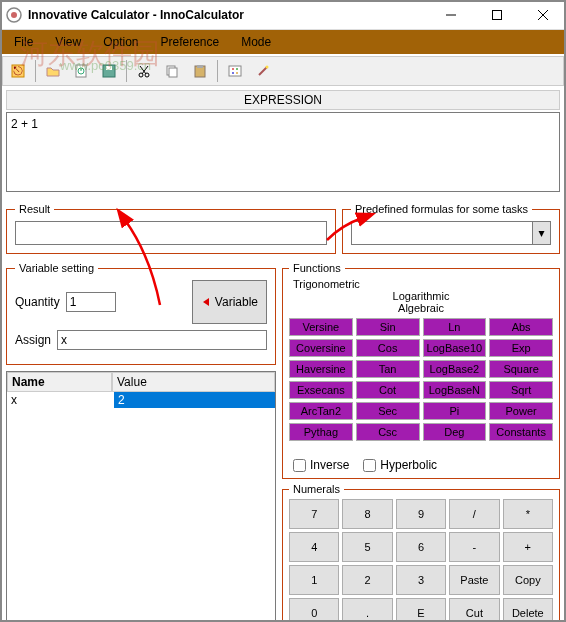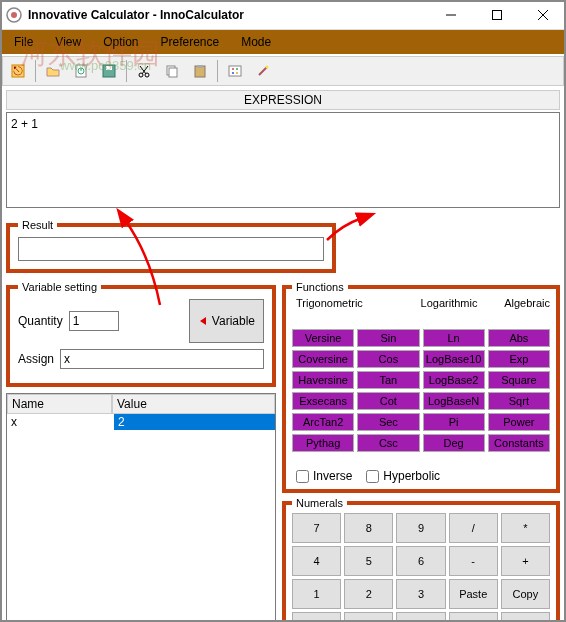--- a/index.html
+++ b/index.html
@@ -15,25 +15,25 @@
 .menubar { height: 24px; background: #a16207; display: flex; align-items: center; padding-left: 4px; gap: 2px; }
 .menu-item { padding: 3px 10px; cursor: pointer; }
 
 .toolbar { height: 30px; background: #f0f0f0; border: 1px solid #ccc; margin: 2px; display: flex; align-items: center; padding: 2px; gap: 2px; }
 .tool-btn { width: 26px; height: 24px; border: 1px solid transparent; display: flex; align-items: center; justify-content: center; cursor: pointer; }
 .tool-sep { width: 1px; height: 22px; background: #aaa; margin: 0 2px; }
 
 .content { padding: 2px 6px; }
 
 .expression-label { text-align: center; background: #f0f0f0; border: 1px solid #ccc; padding: 2px; margin-bottom: 2px; }
-.expression-box { width: 100%; height: 96px; border: 1px solid #7a7a7a; padding: 4px; resize: none; font-family: inherit; }
+.expression-box { width: 100%; height: 80px; border: 1px solid #7a7a7a; padding: 4px; resize: none; font-family: inherit; }
 
 .row { display: flex; gap: 6px; margin-top: 8px; }
 
-fieldset { border: 4px solid #c2410c; padding: 6px 8px 8px; }
+fieldset { border: 1px solid #c2410c; padding: 6px 8px 8px; }
 legend { padding: 0 4px; font-size: 11px; }
 
 .result-field { flex: 0 0 330px; }
 .result-input { width: 100%; height: 24px; border: 1px solid #7a7a7a; padding: 2px 4px; }
 
 .formulas-field { flex: 1; }
 .combo { width: 100%; height: 24px; border: 1px solid #7a7a7a; background: #fff; display: flex; }
 .combo-text { flex: 1; }
 .combo-btn { width: 18px; border-left: 1px solid #7a7a7a; display: flex; align-items: center; justify-content: center; background: #e1e1e1; cursor: pointer; }
 
@@ -42,31 +42,31 @@
 .left-col { flex: 0 0 270px; display: flex; flex-direction: column; gap: 6px; }
 .varset-field { }
 .varset-row { display: flex; align-items: center; gap: 6px; margin-bottom: 6px; }
 .q-input { width: 50px; height: 20px; border: 1px solid #7a7a7a; padding: 1px 3px; }
 .var-btn { margin-left: auto; padding: 14px 8px; border: 1px solid #7a7a7a; background: #e1e1e1; display: flex; align-items: center; gap: 4px; cursor: pointer; }
 .assign-input { flex: 1; height: 20px; border: 1px solid #7a7a7a; padding: 1px 3px; }
 
 .table { border: 1px solid #7a7a7a; flex: 1; }
 .table-head { display: flex; background: #f0f0f0; }
 .th { border: 1px solid #ccc; padding: 2px 4px; }
-.th-name { width: 105px; }
+.th-name { width: 105px; font-weight: bold; }
 .th-value { flex: 1; }
 .table-row { display: flex; }
 .td { padding: 1px 4px; }
 .td-name { width: 107px; }
 .td-value { flex: 1; background: #0078d7; color: #fff; }
 
 .right-col { flex: 1; display: flex; flex-direction: column; gap: 4px; }
 .func-field { padding: 4px 6px 6px; }
-.func-headers { display: flex; margin-bottom: 20px; }
-.fh { flex: 1; font-size: 11px; text-align: right; }
+.func-headers { display: flex; margin-bottom: 4px; flex-direction: column; }
+.fh { flex: 1; font-size: 11px; text-align: center; }
 .fh:first-child { text-align: left; padding-left: 4px; }
 .func-grid { display: grid; grid-template-columns: repeat(4, 1fr); gap: 3px; }
 .fn-btn { height: 18px; border: 1px solid #adadad; background: #a21caf; cursor: pointer; font-size: 11px; }
 .chk-row { display: flex; gap: 14px; margin-top: 17px; padding-left: 4px; }
 .chk { display: flex; align-items: center; gap: 4px; font-size: 11px; }
 .chk input { width: 13px; height: 13px; }
 
 .num-field { padding: 4px 6px 6px; }
 .num-grid { display: grid; grid-template-columns: repeat(5, 1fr); gap: 3px; }
 .num-btn { height: 30px; border: 1px solid #adadad; background: #e1e1e1; cursor: pointer; font-size: 11px; }
@@ -184,20 +184,27 @@
 </div>
 
 <div class="content">
   <div class="expression-label">EXPRESSION</div>
   <textarea class="expression-box" style="">2 + 1</textarea>
 
   <div class="row">
     <fieldset class="result-field">
       <legend>Result</legend>
       <input class="result-input" value="" style="">
+    </fieldset>
+    <fieldset class="formulas-field">
+      <legend>Predefined formulas for some tasks</legend>
+      <div class="combo">
+        <div class="combo-text"></div>
+        <div class="combo-btn">▾</div>
+      </div>
     </fieldset>
   </div>
 
   <div class="bottom-row">
     <div class="left-col">
       <fieldset class="varset-field">
         <legend>Variable setting</legend>
         <div class="varset-row">
           <span>Quantity</span>
           <input class="q-input" value="1" style="">

